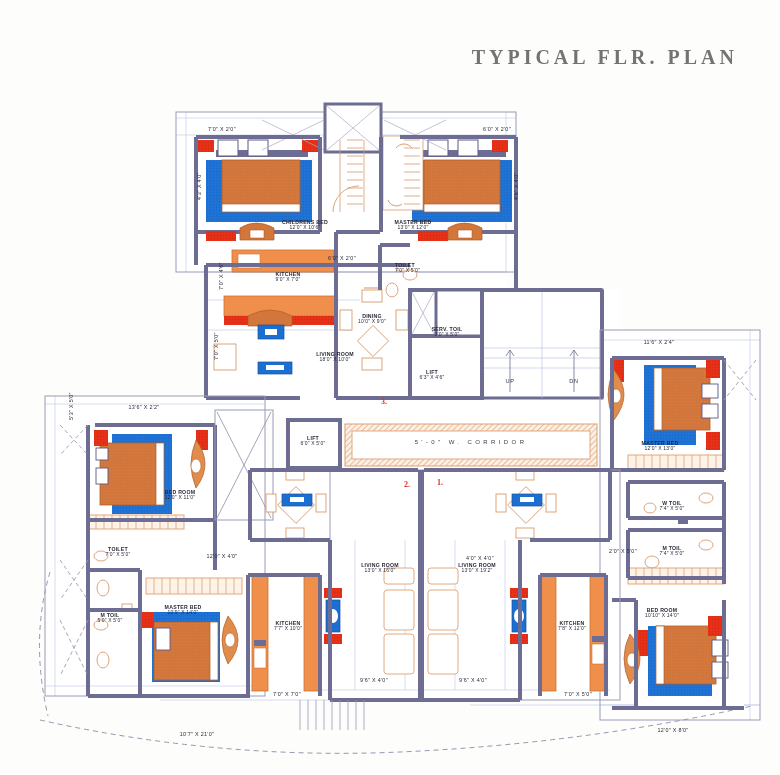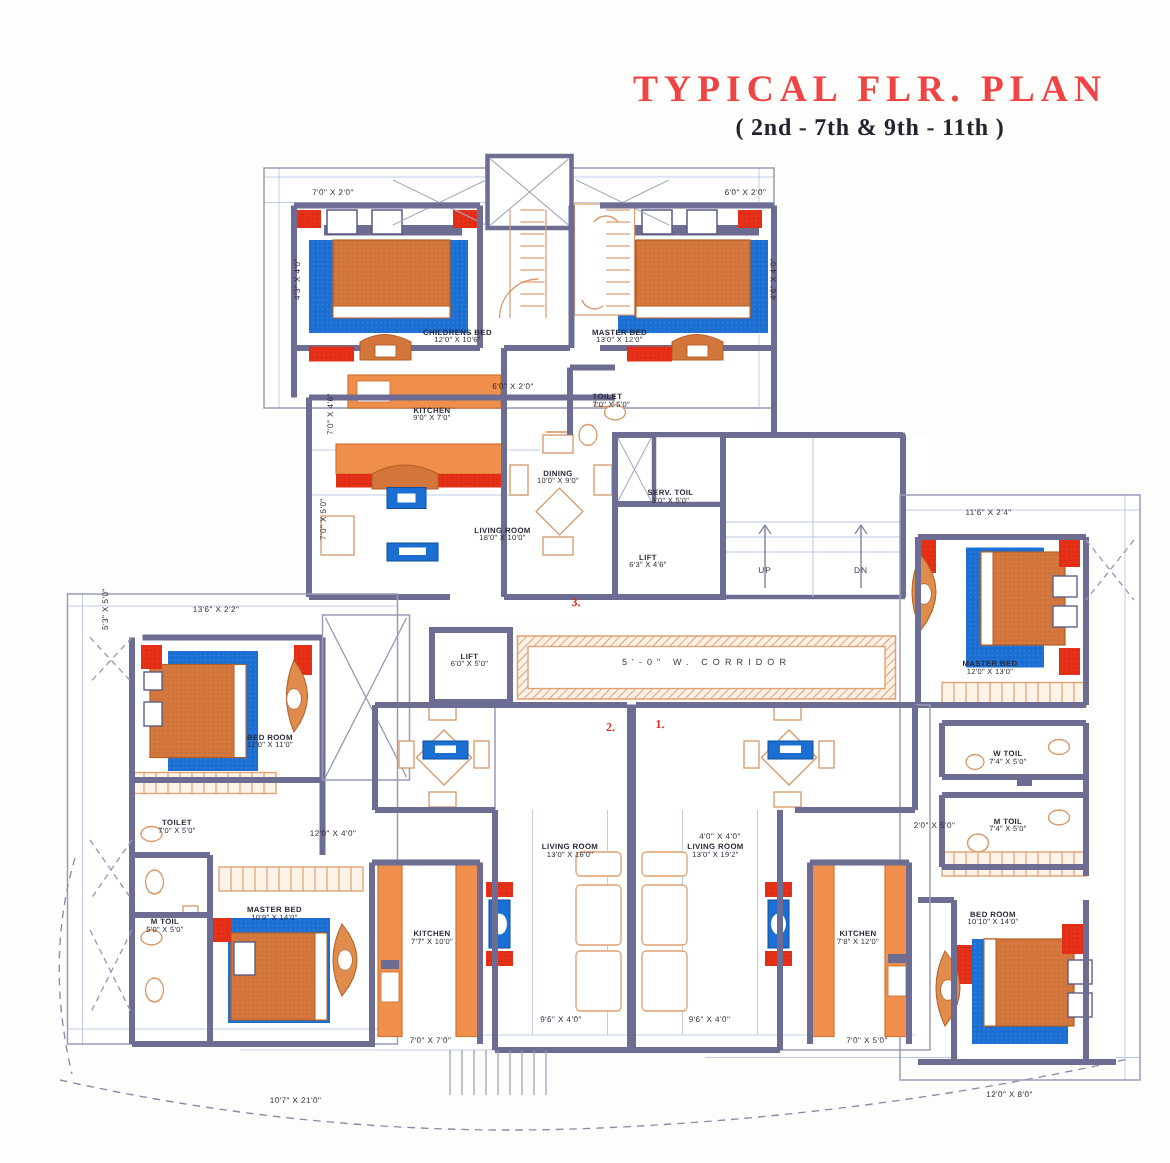--- a/index.html
+++ b/index.html
@@ -4,21 +4,21 @@
 <style>
   html,body{margin:0;padding:0;background:#fff;}
   body{width:780px;height:775px;position:relative;overflow:hidden;
        font-family:"Liberation Sans",sans-serif;background:#fdfdfb;}
 
   #plan{position:absolute;left:0;top:0;width:780px;height:775px;}
 
   
   .title-block{position:absolute;right:42px;top:46px;text-align:center;}
   .title-main{font-family:"Liberation Serif",serif;font-weight:bold;
-      font-size:25px;letter-spacing:4px;color:#ef4444;white-space:nowrap;}
+      font-size:20px;letter-spacing:4px;color:#737373;white-space:nowrap;}
   .title-sub{font-family:"Liberation Serif",serif;font-weight:bold;
       font-size:16px;letter-spacing:0.5px;color:#23232e;margin-top:3px;white-space:nowrap;}
 
   
   .lbl{position:absolute;font-family:"Liberation Sans",sans-serif;
        color:#2a2a3a;white-space:nowrap;line-height:1.18;}
   .lbl .nm{display:block;font-size:5.2px;letter-spacing:.25px;font-weight:bold;}
   .lbl .dm{display:block;font-size:5.0px;letter-spacing:.2px;}
   .lbl.c{text-align:center;transform:translateX(-50%);}
 
@@ -570,21 +570,20 @@
     <g stroke="#6d6d93" fill="none" stroke-width="4">
       <path d="M196 232 V265"></path>
       <path d="M516 232 V290"></path>
       <path d="M336 232 H380"></path>
     </g>
   </svg>
 
   
   <div class="title-block">
     <div class="title-main">TYPICAL FLR. PLAN</div>
-    <div class="title-sub">( 2nd - 7th &amp; 9th - 11th )</div>
   </div>
 
   <div id="room-labels">
       <div class="lbl c" style="left: 305px; top: 219px;">
         <span class="nm">CHILDRENS BED</span>
         <span class="dm">12'0" X 10'6"</span>
       </div>
       <div class="lbl c" style="left: 413px; top: 219px;">
         <span class="nm">MASTER BED</span>
         <span class="dm">13'0" X 12'0"</span>

